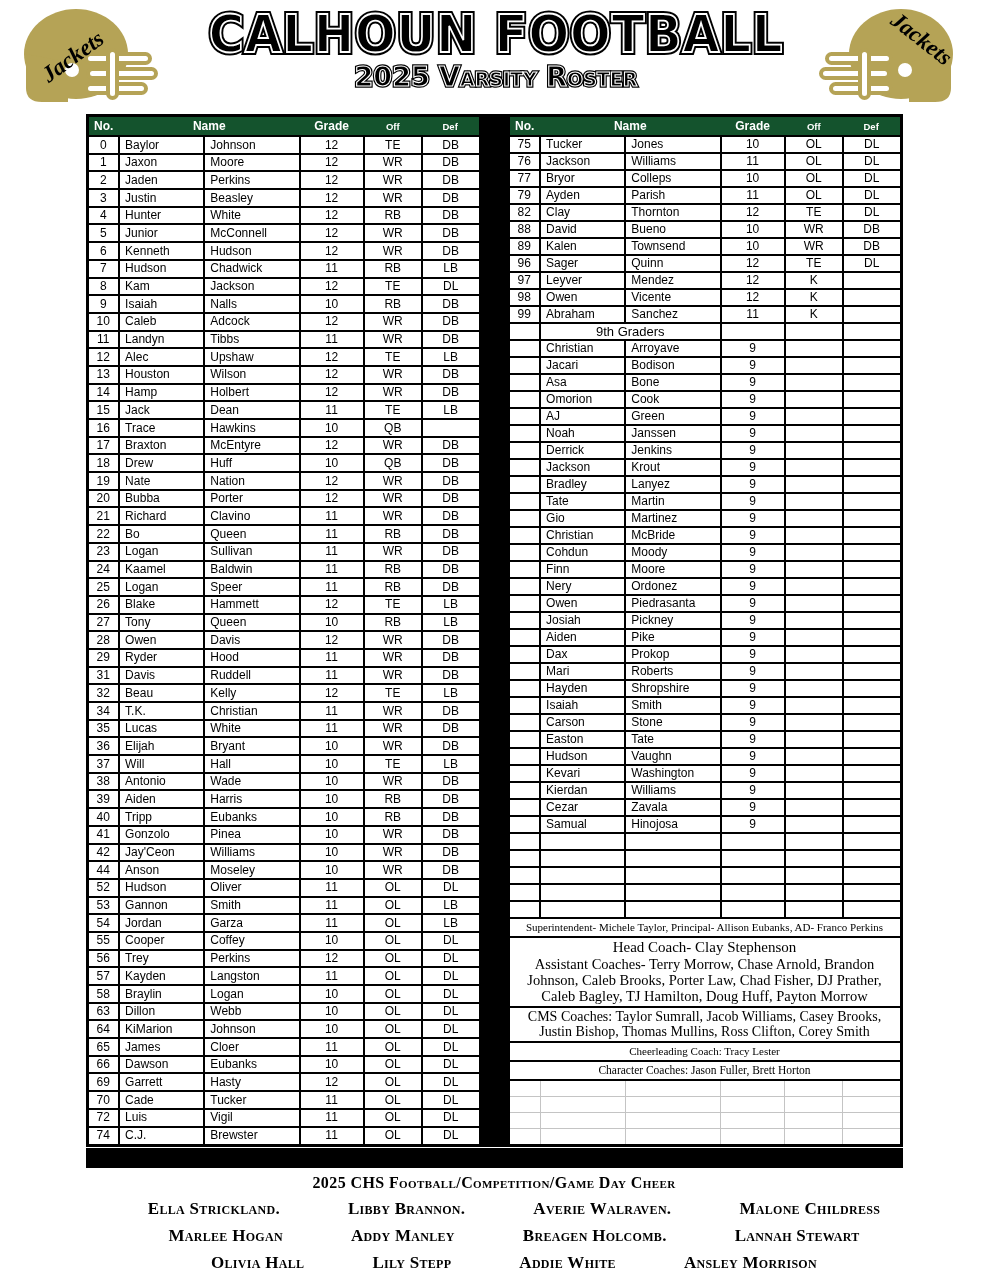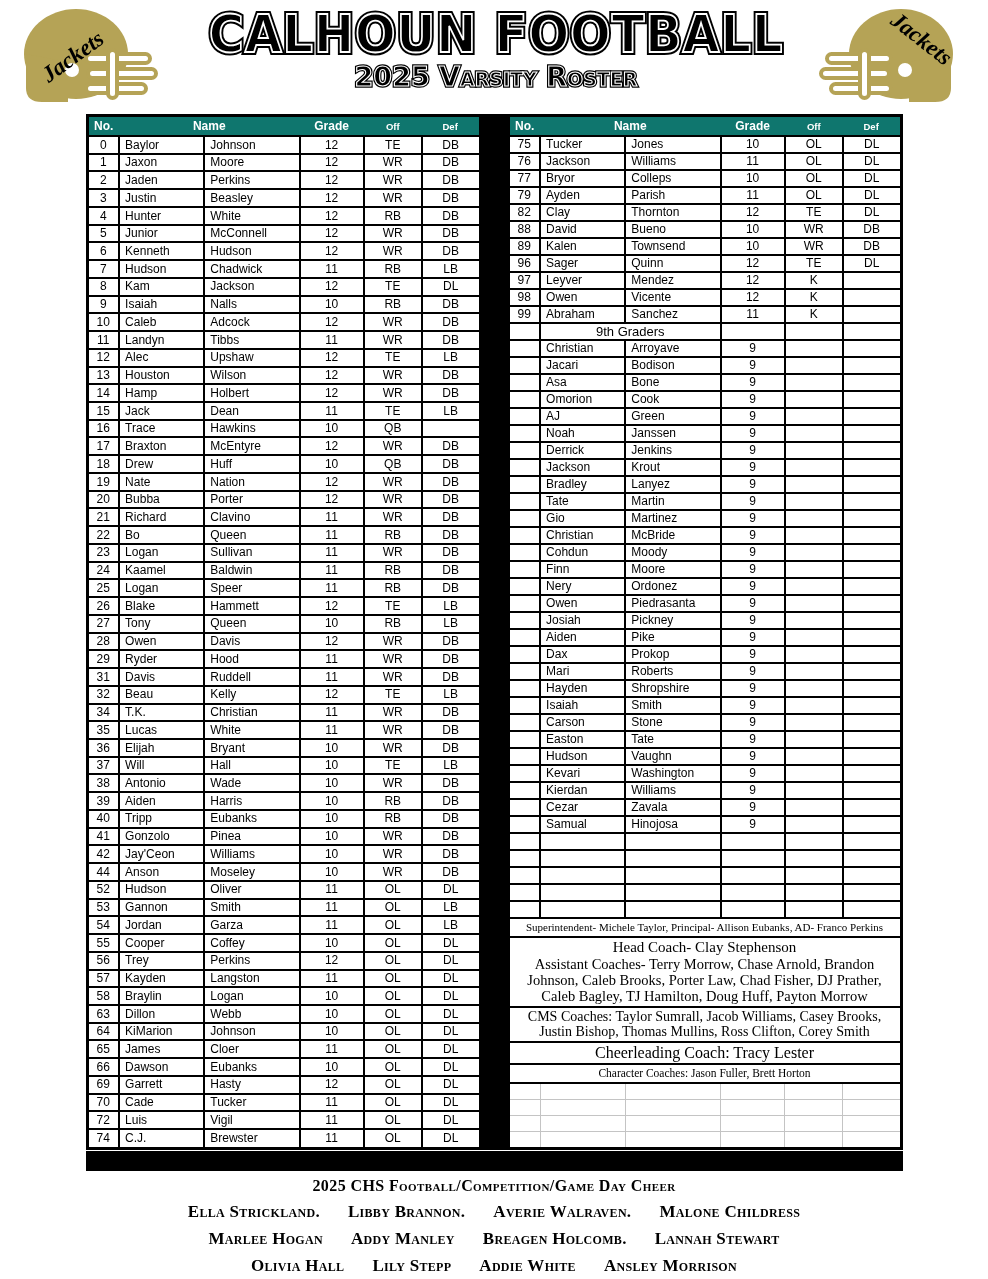--- a/index.html
+++ b/index.html
@@ -28,51 +28,51 @@
   .title{font-size:52px;letter-spacing:1px;margin-top:2px;}
   .subtitle-row{margin-top:3px;}
   .subtitle{font-size:27px;font-variant:small-caps;-webkit-text-stroke:3.5px #000;}
   .subtitle::after{-webkit-text-stroke:1.1px #fff;}
 
   
   .tables-row{display:flex;width:817px;margin:0 auto;background:#000;}
   .mid-gap{flex:0 0 25px;background:#000;}
   table.roster-table{border-collapse:collapse;table-layout:fixed;width:396px;background:#fff;border:3px solid #000;}
   .roster-table th{
-    background:#0f766e;color:#fff;font-weight:bold;font-size:12px;
+    background:#14532d;color:#fff;font-weight:bold;font-size:12px;
     height:16px;padding:1px 0;border:0;text-align:center;
   }
   .roster-table th.c-off,.roster-table th.c-def{font-size:9.5px;}
   .roster-table td{
     border:2px solid #000;font-size:12px;height:15px;line-height:1.05;
     padding:0;overflow:hidden;white-space:nowrap;text-align:center;background:#fff;
   }
   .roster-table td.c-first,.roster-table td.c-last{text-align:left;padding-left:5px;}
   tr.section-row td{font-size:13px;}
   tr.gray-row td{border:1px solid #c4c4c4;height:15px;}
   
   tr.staff-row td{
     font-family:"Liberation Serif",serif;white-space:normal;text-align:center;
     line-height:1.12;padding:1px 3px;
   }
   tr.staff-sup td{font-size:11px;height:15px;}
   tr.staff-head td{height:64px;}
   .head-coach-line{font-size:15px;}
   .assistant-coaches-line{font-size:14.5px;}
   tr.staff-cms td{font-size:14px;height:31px;}
-  tr.staff-cheer td{font-size:16px;height:15px;}
+  tr.staff-cheer td{font-size:11px;height:15px;}
   tr.staff-char td{font-size:11.5px;height:15px;}
 
   .bottom-bar{width:817px;height:20px;background:#000;margin:1px auto 0 auto;}
 
   
   .footer{margin-top:6px;text-align:center;font-family:"Liberation Serif",serif;font-weight:bold;font-variant:small-caps;}
   .footer-title{font-size:16px;letter-spacing:.4px;}
   .footer-line{display:flex;justify-content:center;gap:28px;font-size:17px;letter-spacing:.3px;margin-top:7px;}
-  .footer-line span{white-space:nowrap;}
+  .footer-line span{white-space:nowrap;margin-left:40px;}
 </style>
 </head>
 <body>
 
 <div class="page">
 
   <div class="header">
     <div class="helmet" style="padding-left:14px;">
       <svg width="150" height="104" viewBox="0 0 150 104">
         <g fill="#b5a356">

